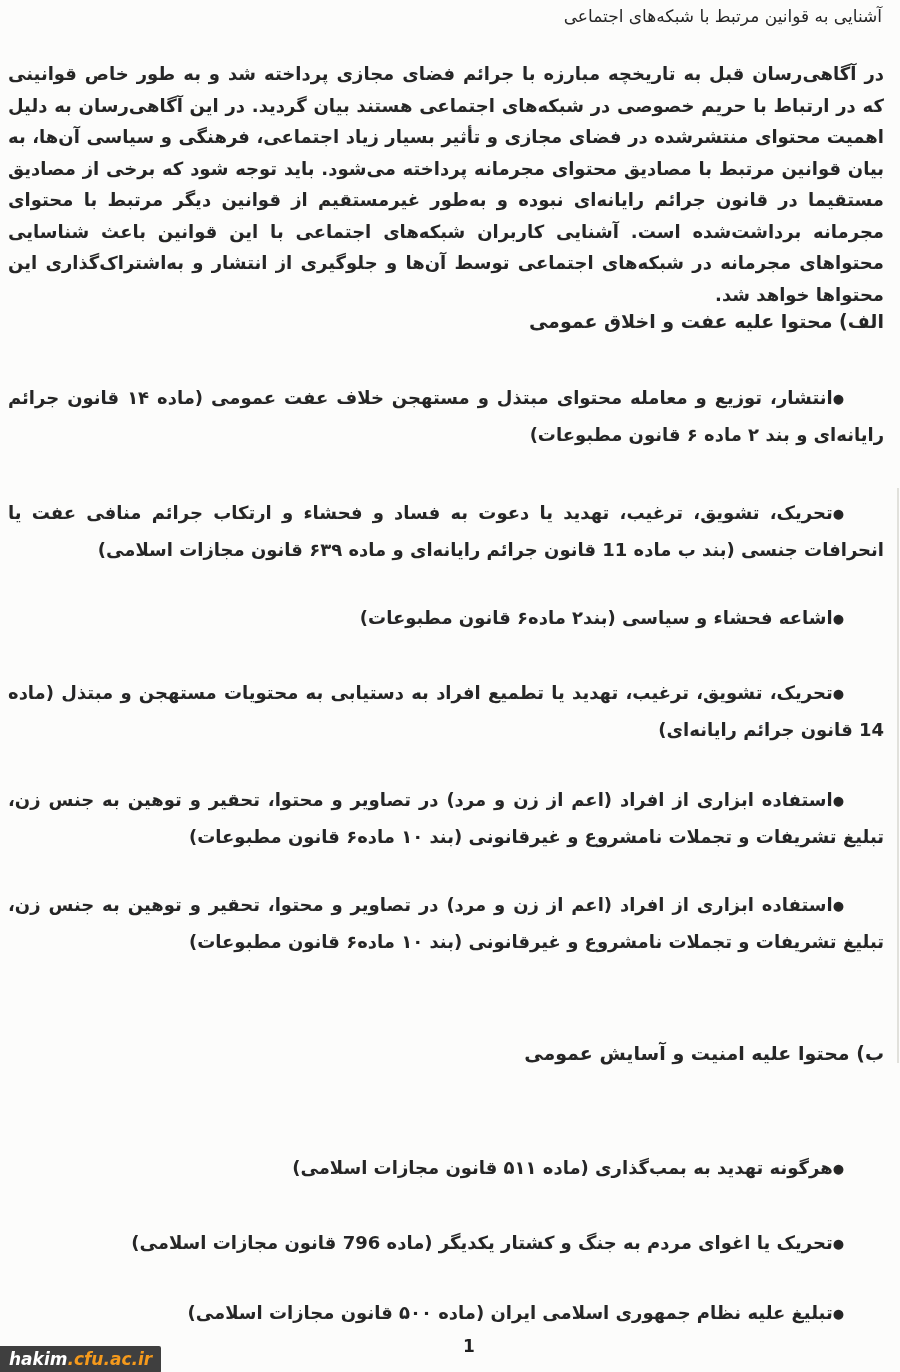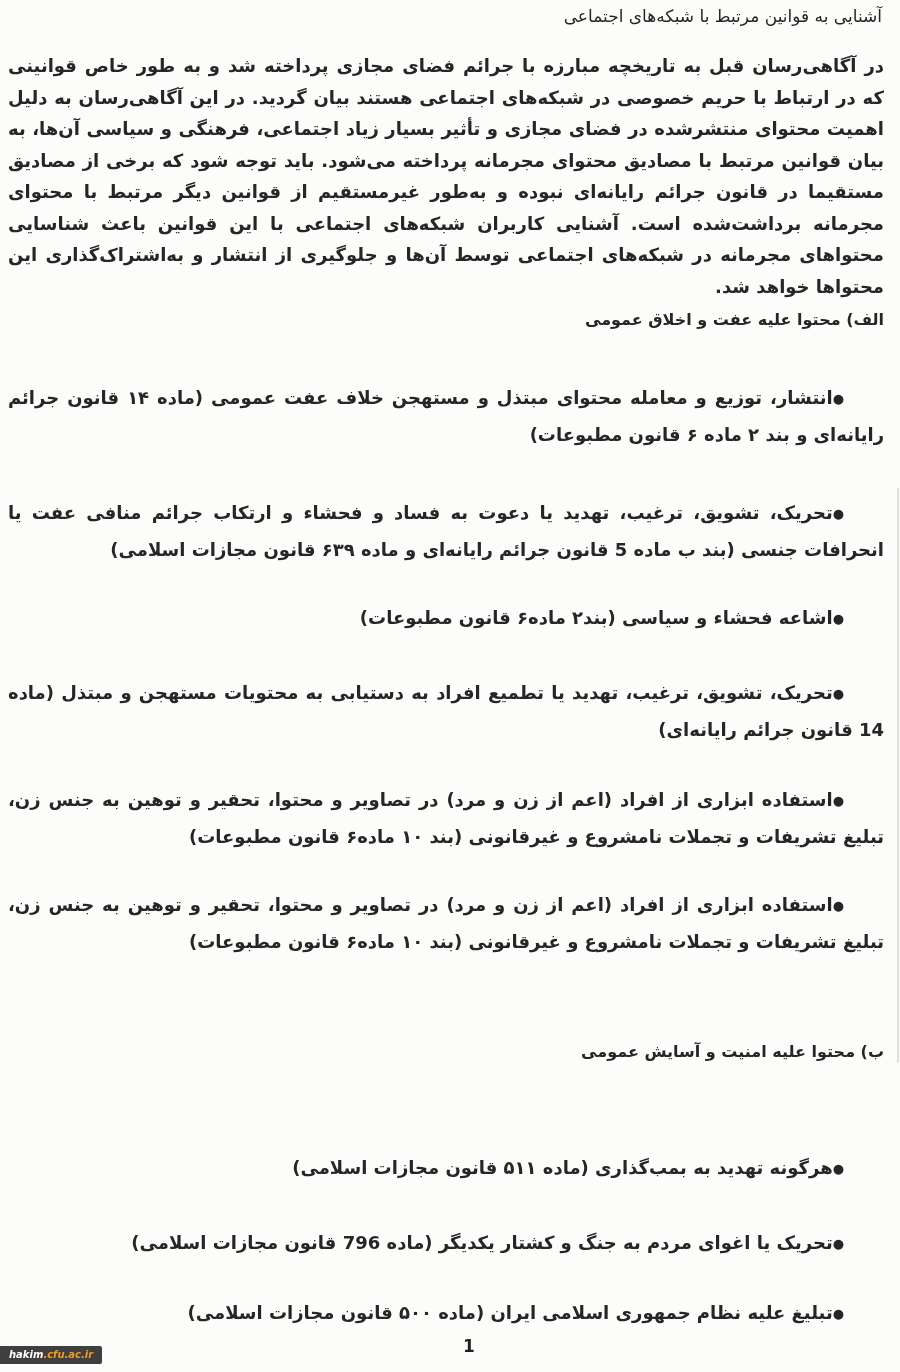--- a/index.html
+++ b/index.html
@@ -19,28 +19,28 @@
   }
   .block { position: absolute; right: 16px; left: 8px; }
 
   .doc-title {
     top: 6px; right: 18px;
     text-align: right;
     font-size: 17px; font-weight: 400;
     letter-spacing: 0;
   }
   .intro {
-    top: 50px;
+    top: 58px;
     font-size: 18px; font-weight: 700;
     line-height: 31.5px;
     text-align: justify;
   }
   .heading {
     text-align: right;
-    font-size: 16px; font-weight: 700;
+    font-size: 19px; font-weight: 700;
   }
   .h-a { top: 310px; }
   .h-b { top: 998px; margin-top: 44px; }
 
   .bullet {
     font-size: 18px; font-weight: 700;
     line-height: 35px;
     text-align: justify;
     text-indent: 40px; 
   }
@@ -68,21 +68,21 @@
     text-indent: 38px;
     font-size: 17px; font-weight: 700;
     direction: ltr;
     color: #1f1f1f;
   }
   .watermark {
     position: absolute;
     left: 0; top: 1346px;
     background: var(--watermark-bg, #3f3f3f);
     padding: 3px 9px 4px 9px;
-    font-size: 10px;
+    font-size: 17px;
     font-weight: 700;
     font-style: italic;
     direction: ltr;
     white-space: nowrap;
     border-radius: 0 2px 2px 0;
   }
   .watermark .site  { color: var(--watermark-text, #ffffff); }
   .watermark .domain { color: var(--watermark-accent, #f59a1c); }
 
   .scan-line {
@@ -99,21 +99,21 @@
 <div class="page">
 
   <h1 class="block doc-title">آشنایی به قوانین مرتبط با شبکه‌های اجتماعی</h1>
 
   <p class="block intro">در آگاهی‌رسان قبل به تاریخچه مبارزه با جرائم فضای مجازی پرداخته شد و به طور خاص قوانینی که در ارتباط با حریم خصوصی در شبکه‌های اجتماعی هستند بیان گردید. در این آگاهی‌رسان به دلیل اهمیت محتوای منتشرشده در فضای مجازی و تأثیر بسیار زیاد اجتماعی، فرهنگی و سیاسی آن‌ها، به بیان قوانین مرتبط با مصادیق محتوای مجرمانه پرداخته می‌شود. باید توجه شود که برخی از مصادیق مستقیما در قانون جرائم رایانه‌ای نبوده و به‌طور غیرمستقیم از قوانین دیگر مرتبط با محتوای مجرمانه برداشت‌شده است. آشنایی کاربران شبکه‌های اجتماعی با این قوانین باعث شناسایی محتواهای مجرمانه در شبکه‌های اجتماعی توسط آن‌ها و جلوگیری از انتشار و به‌اشتراک‌گذاری این محتواها خواهد شد.</p>
 
   <h2 class="block heading h-a">الف) محتوا علیه عفت و اخلاق عمومی</h2>
 
   <div class="block bullet b1"><span class="marker">●</span><span>انتشار، توزیع و معامله محتوای مبتذل و مستهجن خلاف عفت عمومی (ماده ۱۴ قانون جرائم رایانه‌ای و بند ۲ ماده ۶ قانون مطبوعات)</span></div>
 
-  <div class="block bullet b2"><span class="marker">●</span><span>تحریک، تشویق، ترغیب، تهدید یا دعوت به فساد و فحشاء و ارتکاب جرائم منافی عفت یا انحرافات جنسی (بند ب ماده 5 قانون جرائم رایانه‌ای و ماده ۶۳۹ قانون مجازات اسلامی)</span></div>
+  <div class="block bullet b2"><span class="marker">●</span><span>تحریک، تشویق، ترغیب، تهدید یا دعوت به فساد و فحشاء و ارتکاب جرائم منافی عفت یا انحرافات جنسی (بند ب ماده 11 قانون جرائم رایانه‌ای و ماده ۶۳۹ قانون مجازات اسلامی)</span></div>
 
   <div class="block bullet b3"><span class="marker">●</span><span>اشاعه فحشاء و سیاسی (بند۲ ماده۶ قانون مطبوعات)</span></div>
 
   <div class="block bullet b4"><span class="marker">●</span><span>تحریک، تشویق، ترغیب، تهدید یا تطمیع افراد به دستیابی به محتویات مستهجن و مبتذل (ماده 14 قانون جرائم رایانه‌ای)</span></div>
 
   <div class="block bullet b5"><span class="marker">●</span><span>استفاده ابزاری از افراد (اعم از زن و مرد) در تصاویر و محتوا، تحقیر و توهین به جنس زن، تبلیغ تشریفات و تجملات نامشروع و غیرقانونی (بند ۱۰ ماده۶ قانون مطبوعات)</span></div>
 
   <div class="block bullet b6"><span class="marker">●</span><span>استفاده ابزاری از افراد (اعم از زن و مرد) در تصاویر و محتوا، تحقیر و توهین به جنس زن، تبلیغ تشریفات و تجملات نامشروع و غیرقانونی (بند ۱۰ ماده۶ قانون مطبوعات)</span></div>
 
   <h2 class="block heading h-b">ب) محتوا علیه امنیت و آسایش عمومی</h2>

